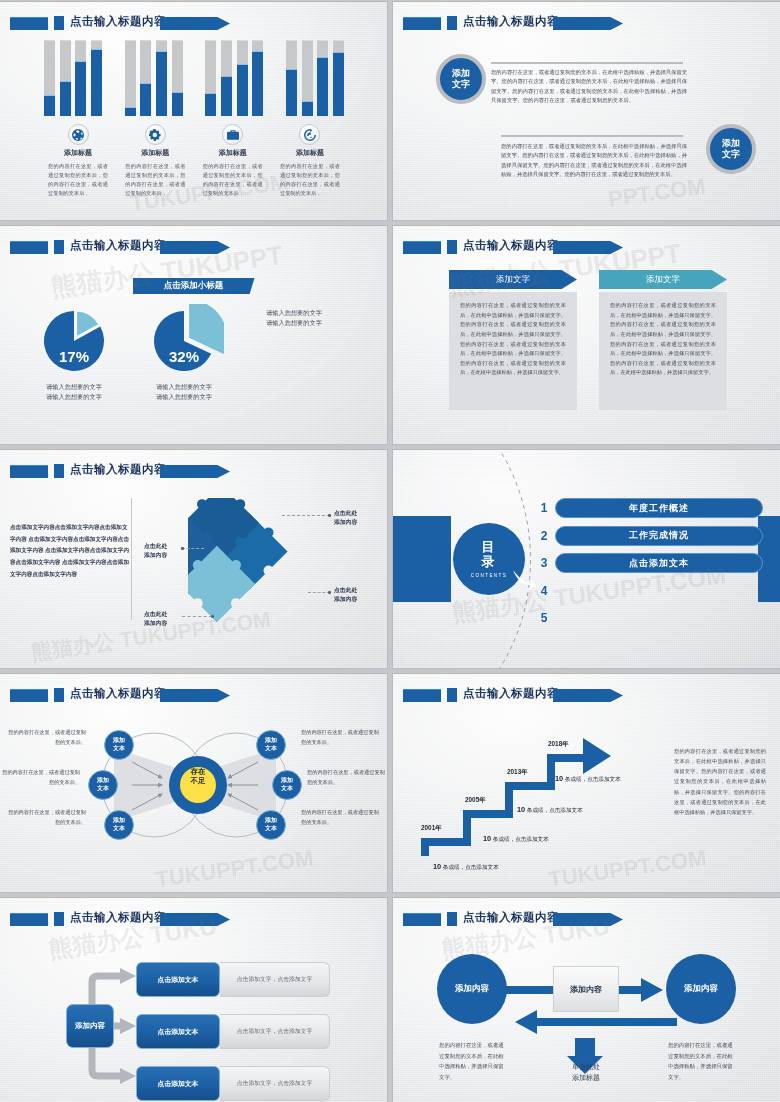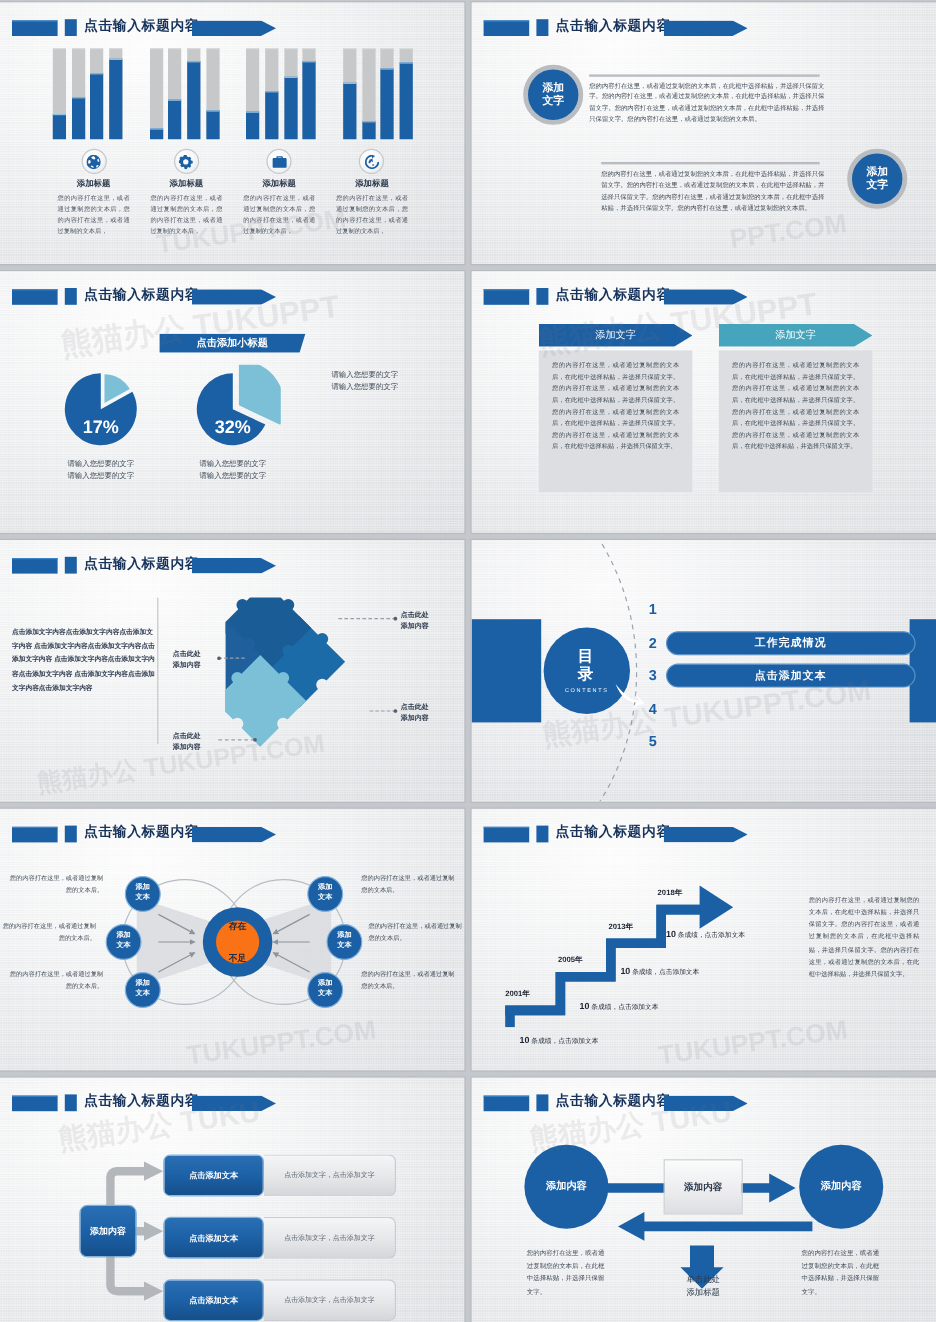--- a/index.html
+++ b/index.html
@@ -71,21 +71,21 @@
   .c2b { right:24px; top:122px; }
   .rule { position:absolute; height:2px; background:#b9bcc0; }
   .para2 { position:absolute; font-size:5.3px; line-height:1.75; color:#3f4a57; text-align:justify; }
 
   
   .minibanner { position:absolute; top:52px; left:50%; transform:translateX(-50%);
                 width:122px; height:16px; background:#1b5fa4; color:#fff;
                 font-size:8.5px; font-weight:bold; display:flex; align-items:center;
                 justify-content:center;
                 clip-path: polygon(0 0, 100% 0, 96% 100%, 0 100%); }
-  .pierow { position:absolute; top:78px; left:34px; width:320px; display:flex;
+  .pierow { position:absolute; top:78px; left:24px; width:320px; display:flex;
             justify-content:space-between; }
   .piecol { width:100px; text-align:center; position:relative; }
   .piewrap { position:relative; width:80px; height:74px; margin:0 auto; }
   .pieval { position:absolute; left:0; right:0; top:44px; text-align:center;
             color:#fff; font-size:15px; font-weight:bold; z-index:3; }
   .pielbl { margin-top:4px; font-size:6.2px; color:#3f4a57; line-height:1.6; }
 
   
   .colwrap { position:absolute; top:44px; left:56px; width:278px; display:flex;
              justify-content:space-between; }
@@ -127,22 +127,22 @@
   .arcline { position:absolute; left:0; top:0; width:100%; height:100%; }
 
   
   .vennbox { position:absolute; left:86px; top:52px; width:218px; height:118px; }
   .vnode { position:absolute; width:30px; height:30px; border-radius:50%; background:#1b5fa4;
            border:1px solid #7fb0dc; color:#fff; font-size:6px; font-weight:bold;
            display:flex; flex-direction:column; align-items:center; justify-content:center;
            line-height:1.3; }
   .vcore { position:absolute; left:83px; top:30px; width:58px; height:58px; border-radius:50%;
            background:#1b5fa4; display:flex; align-items:center; justify-content:center; }
-  .vcore .inner { width:36px; height:36px; border-radius:50%; background:#f97316;
-                  display:flex; flex-direction:column; align-items:center; justify-content:space-between;
+  .vcore .inner { width:36px; height:36px; border-radius:50%; background:#fde047;
+                  display:flex; flex-direction:column; align-items:center; justify-content:flex-start;
                   color:#1a2b42; font-size:7.4px; font-weight:bold; line-height:1.28; }
   .vside { position:absolute; font-size:5.2px; line-height:1.85; color:#3f4a57; width:78px; }
 
   
   .stairs { position:absolute; left:22px; top:42px; width:220px; height:140px; }
   .yearlbl { position:absolute; font-size:6.4px; font-weight:bold; color:#1a2230; }
   .achv { position:absolute; font-size:5.6px; color:#1a2230; white-space:nowrap; }
   .achv b { font-size:7.4px; }
   .s8para { position:absolute; right:14px; top:72px; width:92px; font-size:5.2px;
             line-height:1.95; color:#3f4a57; text-align:justify; }
@@ -429,20 +429,21 @@
       <div class="zh">目</div>
       <div class="zh">录</div>
       <div class="en">CONTENTS</div>
     </div>
     <svg class="tocarrow" viewBox="0 0 26 22">
       <path d="M2 2 C 10 12, 16 16, 22 16 L 18 10 L 26 18 L 16 22 L 20 17 C 12 18, 6 12, 2 2 Z" fill="#fff"></path>
     </svg>
     <div class="tocitems" id="s6items">
         <div class="tocrow">
           <div class="tocnum">1</div>
+          <div class="tocpill">年度工作概述</div>
         </div>
         <div class="tocrow">
           <div class="tocnum">2</div>
           <div class="tocpill">工作完成情况</div>
         </div>
         <div class="tocrow">
           <div class="tocnum">3</div>
           <div class="tocpill">点击添加文本</div>
         </div>
         <div class="tocrow">

